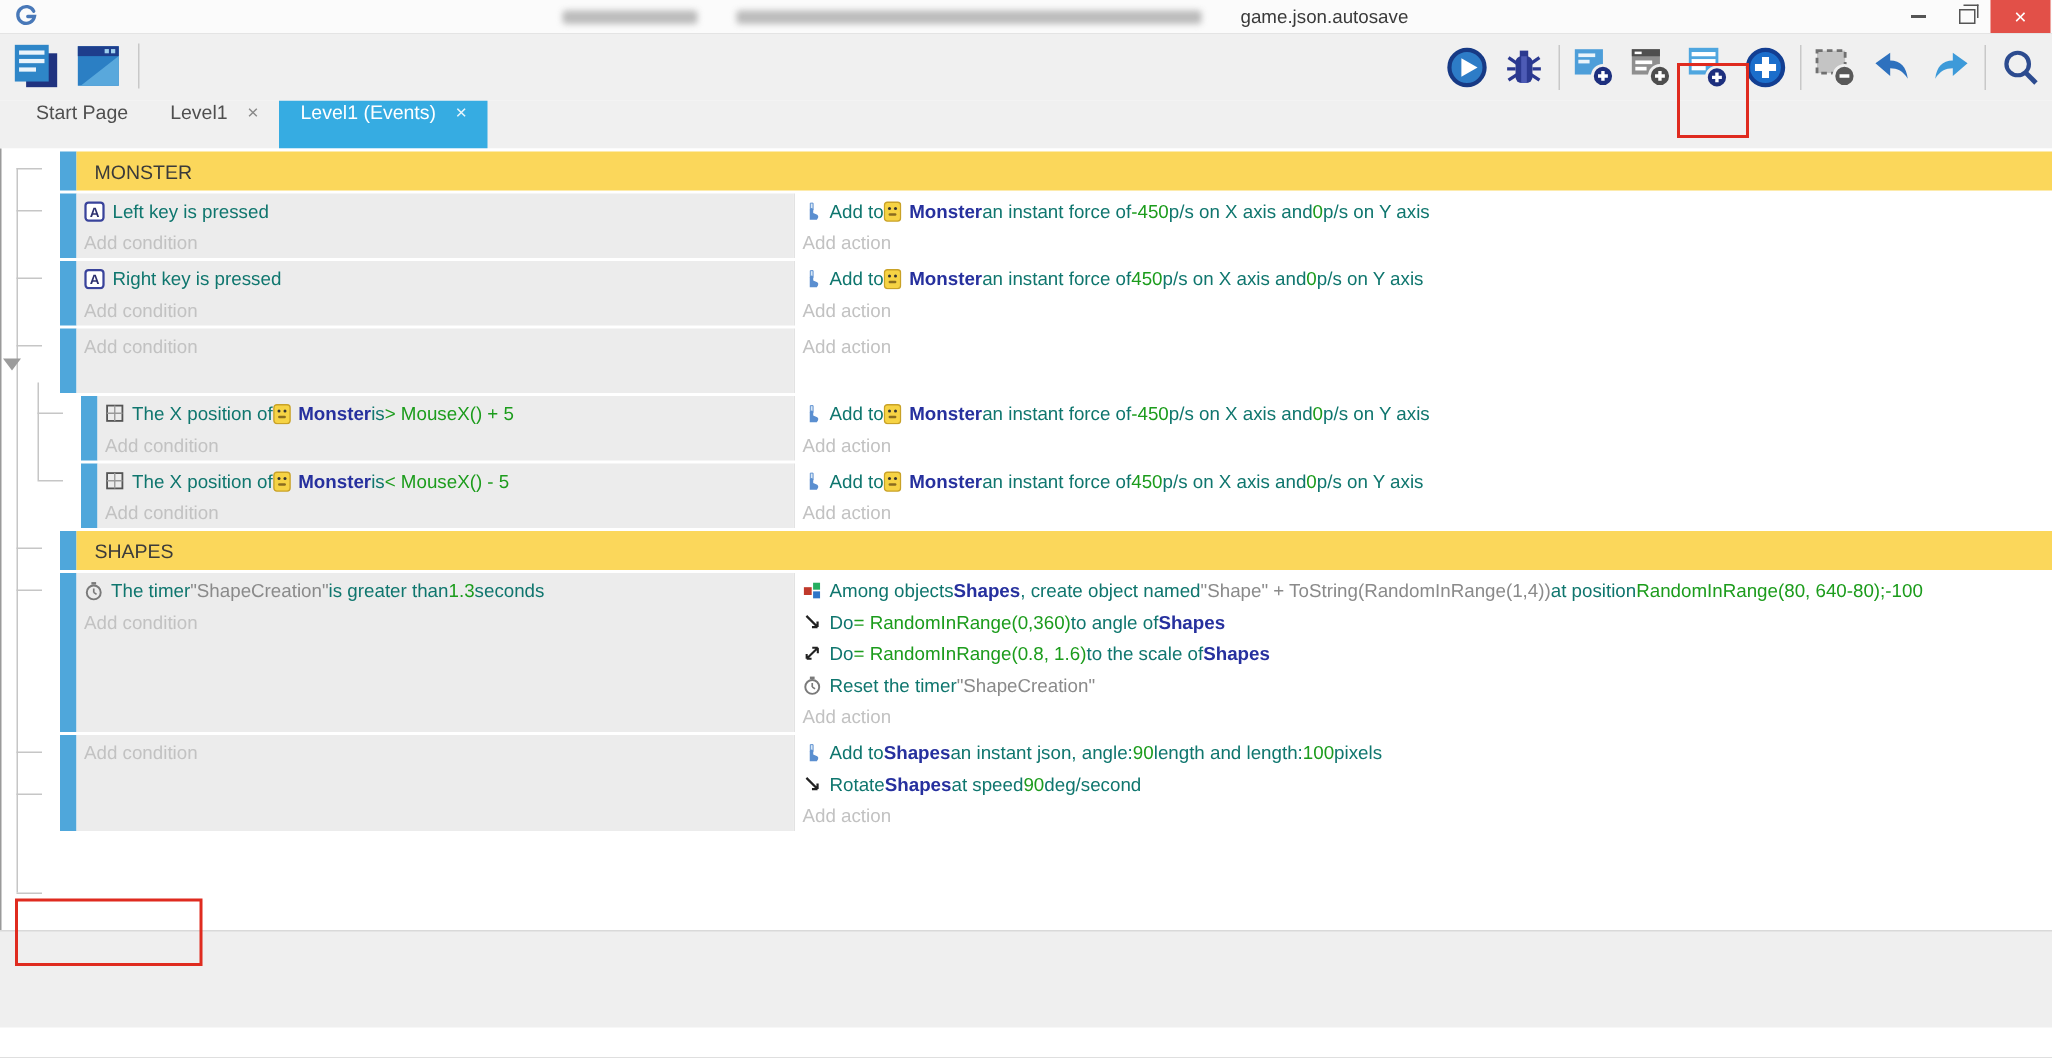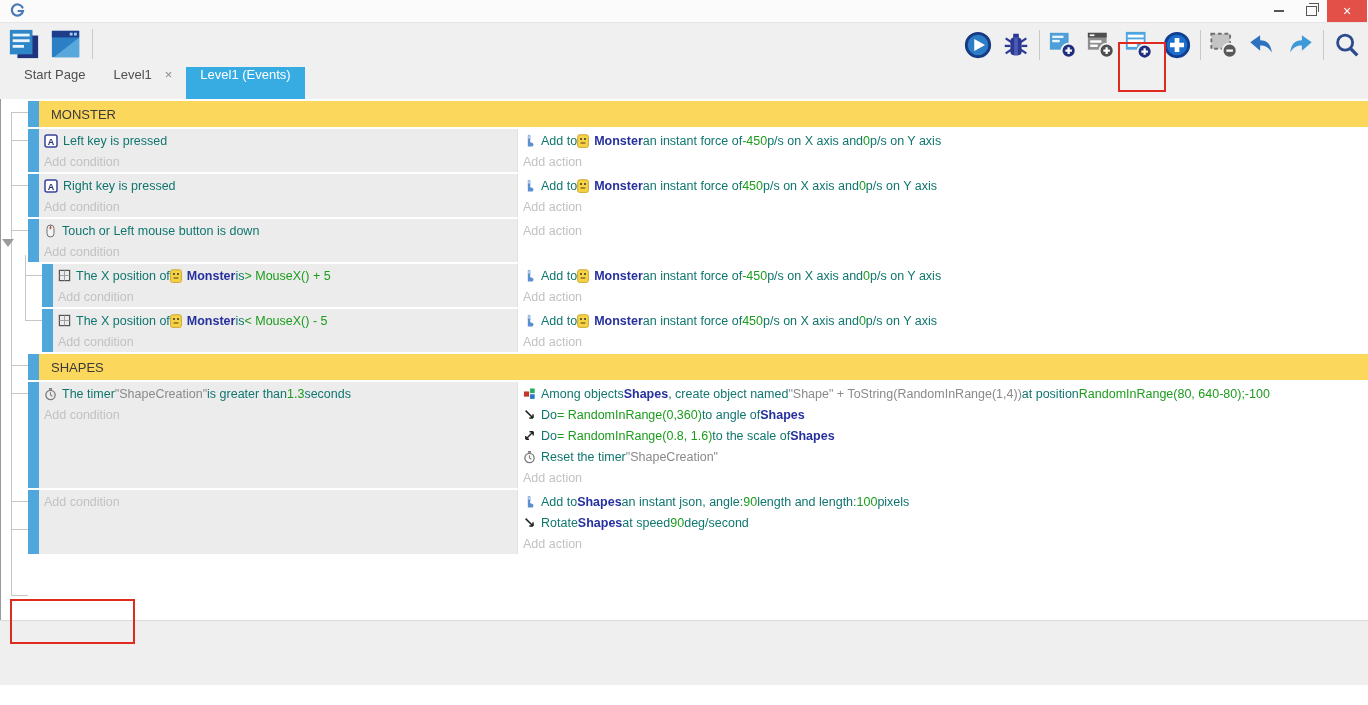--- a/index.html
+++ b/index.html
@@ -29,26 +29,26 @@
   #tb-right{position:absolute;right:6px;top:5px;display:flex;gap:8px;align-items:center;}
   .tbi{width:30px;height:34px;cursor:pointer;}
   #tb-left .tbi{width:32px;height:32px;}
   .tbi svg{width:100%;height:100%;display:block;}
   .tb-sep{width:1px;height:30px;background:#C8C8C8;}
 
   
   #tabs{height:32px;background:#F0F0F0;display:flex;align-items:stretch;padding-left:10px;}
   .tab{display:flex;align-items:flex-start;padding:0 14px;gap:13px;font-size:13px;color:#4F4F4F;cursor:pointer;}
   .tab .x{color:#8A8A8A;font-size:13px;}
-  .tab.active{background:#36ACE2;color:#fff;flex-direction:column;}
+  .tab.active{background:#36ACE2;color:#fff;}
   .tab.active .x{color:#EAF6FC;}
 
   
   #sheet{position:relative;height:521px;background:#FFFFFF;overflow:hidden;border-left:1px solid #9A9A9A;}
-  #sheet-blocks{position:relative;}
+  #sheet-blocks{position:relative;padding-left:12px;}
   .block{display:flex;margin:2px 0 0 27px;background:#fff;}
   .block.sub{margin-left:41px;}
   .bar{flex:none;width:11px;background:#4FA7DB;}
   .block.group{height:26px;}
   .group .label{flex:1;background:#FBD75B;display:flex;align-items:center;padding-left:12px;font-size:13px;color:#3A3A3A;}
   .block.event{min-height:43px;}
   .event .cond{width:478px;background:#ECECEC;padding-top:1px;}
   .block.sub .cond{width:464px;}
   .event .act{flex:1;background:#fff;border-left:1px solid #E2E2E2;padding-top:1px;}
   .line{display:flex;align-items:center;height:21px;padding-left:5px;font-size:12.5px;white-space:nowrap;overflow:hidden;cursor:default;}
@@ -77,20 +77,25 @@
 <body>
 
 <div id="app">
 
   <div id="titlebar">
     <span id="app-logo">
       <svg viewBox="0 0 17 17">
           <path d="M13.5 5.5 A5.6 5.6 0 1 0 14 9 L9.5 9" fill="none" stroke="#4878B8" stroke-width="2.2" stroke-linecap="round"></path>
         </svg>
     </span>
+    <div id="title-center">
+      <span class="redacted" style="width:90px"></span>
+      <span class="redacted" style="width:310px"></span>
+      <span id="title-text">game.json.autosave</span>
+    </div>
     <div id="win-controls">
       <span class="winbtn">
           <span class="min-glyph"></span>
         </span>
       <span class="winbtn">
           <span class="restore-glyph"></span>
         </span>
       <span class="winbtn" id="close-btn">×</span>
     </div>
   </div>
@@ -303,30 +308,20 @@
               <span class="seg-plain"> p/s on X axis and </span>
               <span class="seg-green">0</span>
               <span class="seg-plain"> p/s on Y axis</span>
             </div>
             <div class="line placeholder">Add action</div>
           </div>
         </div>
         <div class="block event">
           <div class="bar"></div>
           <div class="cond">
-            <div class="line">
-              <span class="ic">
-                <svg width="13" height="14" viewBox="0 0 13 14">
-                  <rect x="3" y="1" width="7" height="12" rx="3.5" fill="#F4F4F4" stroke="#6E6E6E"></rect>
-                  <line x1="6.5" y1="1.5" x2="6.5" y2="5" stroke="#6E6E6E"></line>
-                  <rect x="5.6" y="2.6" width="1.8" height="2.6" rx="0.9" fill="#B24A3F"></rect>
-                </svg>
-              </span>
-              <span class="seg-plain">Touch or Left mouse button is down</span>
-            </div>
             <div class="line placeholder">Add condition</div>
           </div>
           <div class="act">
             <div class="line placeholder">Add action</div>
           </div>
         </div>
         <div class="block event sub">
           <div class="bar"></div>
           <div class="cond">
             <div class="line">

